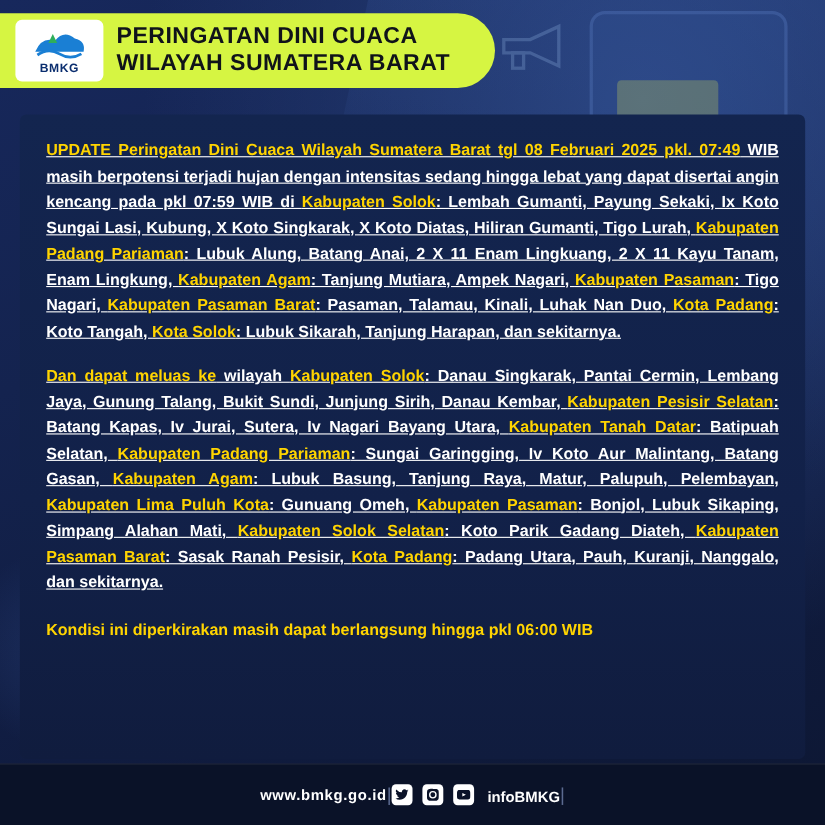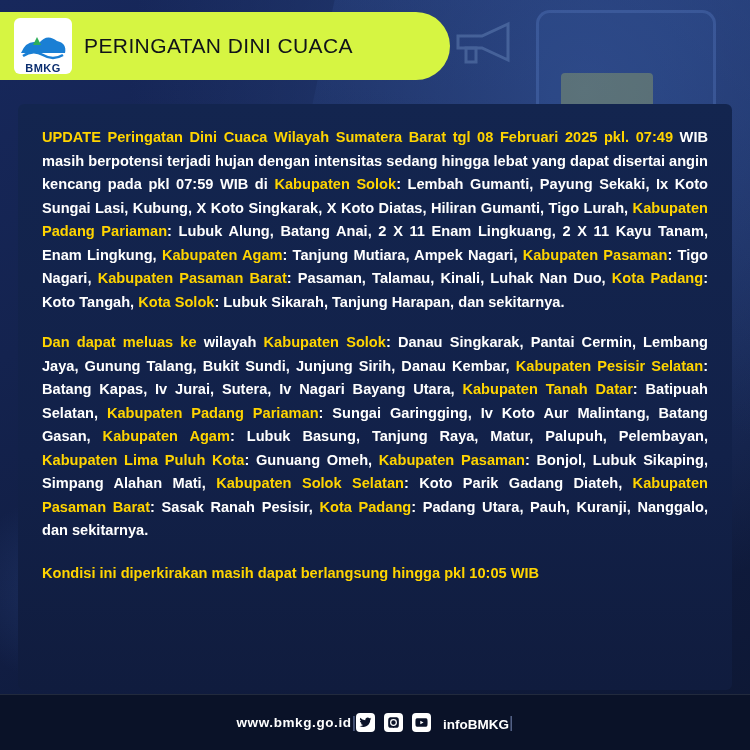--- a/index.html
+++ b/index.html
@@ -53,57 +53,58 @@
   
   .header {
     position: absolute; left: 0; top: 12px;
     width: 450px; height: 68px;
     background: #d6f542;
     border-radius: 0 34px 34px 0;
     display: flex; align-items: center;
     z-index: 4;
   }
   .logo {
-    width: 58px; height: 56px;
+    width: 80px; height: 56px;
     margin-left: 14px; margin-right: 12px;
     background: #ffffff;
     border-radius: 6px;
     display: flex; flex-direction: column;
-    align-items: center; justify-content: flex-end;
+    align-items: center; justify-content: center;
     flex: 0 0 auto;
     overflow: hidden;
   }
   .logo-mark { width: 52px; height: 30px; display: block; }
   .logo-text {
     font-size: 11px; font-weight: bold; color: #0b2e6f;
     letter-spacing: .5px; line-height: 12px; margin-top: 1px;
   }
   .header-titles { line-height: 1.18; }
   .header-titles div {
-    font-size: 21px; font-weight: normal; color: #10131a;
+    font-size: 21px; font-weight: bold; color: #10131a;
     letter-spacing: .4px;
   }
 
   
   .card {
     position: absolute;
     left: 18px; top: 104px;
     width: 714px; height: 586px;
     background: linear-gradient(180deg, #13254f 0%, #122149 60%, #101c3e 100%);
     border-radius: 6px;
     padding: 22px 24px;
     z-index: 3;
   }
   .para {
     color: #ffffff;
     font-size: 14.6px;
     line-height: 23.5px;
     text-align: justify;
     font-weight: bold;
     margin-bottom: 17px;
+    text-decoration: underline;
   }
   .hl { color: #ffd400; }
   .note {
     color: #ffd400;
     font-size: 14.6px; font-weight: bold;
     margin-top: 22px; margin-bottom: 26px;
   }
   .sign {
     color: #ffffff;
     font-size: 14.2px; font-weight: bold;
@@ -156,34 +157,35 @@
   <div class="logo">
     <svg class="logo-mark" viewBox="0 0 52 30">
       <path d="M4 22 Q10 8 22 12 Q30 2 40 10 Q50 12 48 22 Z" fill="#1a7fd4"></path>
       <path d="M6 25 Q16 18 26 24 Q36 30 46 24" stroke="#1a7fd4" stroke-width="2.5" fill="none"></path>
       <path d="M20 6 L24 14 L16 14 Z" fill="#2fae5a"></path>
     </svg>
     <div class="logo-text">BMKG</div>
   </div>
   <div class="header-titles">
     <div>PERINGATAN DINI CUACA</div>
+    <div>WILAYAH SUMATERA BARAT</div>
   </div>
 </div>
 
 <div class="card">
 
   <p class="para">
     <span class="hl">UPDATE Peringatan Dini Cuaca Wilayah Sumatera Barat tgl 08 Februari 2025 pkl. 07:49</span><span> WIB masih berpotensi terjadi hujan dengan intensitas sedang hingga lebat yang dapat disertai angin kencang pada pkl 07:59 WIB di </span><span class="hl">Kabupaten Solok</span><span>: Lembah Gumanti, Payung Sekaki, Ix Koto Sungai Lasi, Kubung, X Koto Singkarak, X Koto Diatas, Hiliran Gumanti, Tigo Lurah, </span><span class="hl">Kabupaten Padang Pariaman</span><span>: Lubuk Alung, Batang Anai, 2 X 11 Enam Lingkuang, 2 X 11 Kayu Tanam, Enam Lingkung, </span><span class="hl">Kabupaten Agam</span><span>: Tanjung Mutiara, Ampek Nagari, </span><span class="hl">Kabupaten Pasaman</span><span>: Tigo Nagari, </span><span class="hl">Kabupaten Pasaman Barat</span><span>: Pasaman, Talamau, Kinali, Luhak Nan Duo, </span><span class="hl">Kota Padang</span><span>: Koto Tangah, </span><span class="hl">Kota Solok</span><span>: Lubuk Sikarah, Tanjung Harapan, dan sekitarnya.</span>
   </p>
 
   <p class="para">
     <span class="hl">Dan dapat meluas ke</span><span> wilayah </span><span class="hl">Kabupaten Solok</span><span>: Danau Singkarak, Pantai Cermin, Lembang Jaya, Gunung Talang, Bukit Sundi, Junjung Sirih, Danau Kembar, </span><span class="hl">Kabupaten Pesisir Selatan</span><span>: Batang Kapas, Iv Jurai, Sutera, Iv Nagari Bayang Utara, </span><span class="hl">Kabupaten Tanah Datar</span><span>: Batipuah Selatan, </span><span class="hl">Kabupaten Padang Pariaman</span><span>: Sungai Garingging, Iv Koto Aur Malintang, Batang Gasan, </span><span class="hl">Kabupaten Agam</span><span>: Lubuk Basung, Tanjung Raya, Matur, Palupuh, Pelembayan, </span><span class="hl">Kabupaten Lima Puluh Kota</span><span>: Gunuang Omeh, </span><span class="hl">Kabupaten Pasaman</span><span>: Bonjol, Lubuk Sikaping, Simpang Alahan Mati, </span><span class="hl">Kabupaten Solok Selatan</span><span>: Koto Parik Gadang Diateh, </span><span class="hl">Kabupaten Pasaman Barat</span><span>: Sasak Ranah Pesisir, </span><span class="hl">Kota Padang</span><span>: Padang Utara, Pauh, Kuranji, Nanggalo, dan sekitarnya.</span>
   </p>
 
-  <div class="note">Kondisi ini diperkirakan masih dapat berlangsung hingga pkl 10:05 WIB</div>
+  <div class="note">Kondisi ini diperkirakan masih dapat berlangsung hingga pkl 06:00 WIB</div>
 </div>
 
 <div class="footer">
   <span class="footer-url">www.bmkg.go.id</span>
   <span class="sep">|</span>
   <span class="social">
     <span class="sicon">
       <svg width="13" height="13" viewBox="0 0 24 24">
           <path fill="#0a1228" d="M23 4.9c-.8.4-1.7.6-2.6.8 1-.6 1.7-1.5 2-2.5-.9.5-1.9.9-3 1.1A4.5 4.5 0 0 0 11.6 8 12.8 12.8 0 0 1 2.3 3.3 4.5 4.5 0 0 0 3.7 9.3 4.4 4.4 0 0 1 1.7 8.7v.1c0 2.2 1.5 4 3.6 4.4a4.5 4.5 0 0 1-2 .1 4.5 4.5 0 0 0 4.2 3.1A9 9 0 0 1 1 18.3a12.7 12.7 0 0 0 6.9 2c8.3 0 12.8-6.9 12.8-12.8v-.6c.9-.6 1.7-1.4 2.3-2.3z"></path>
         </svg>

